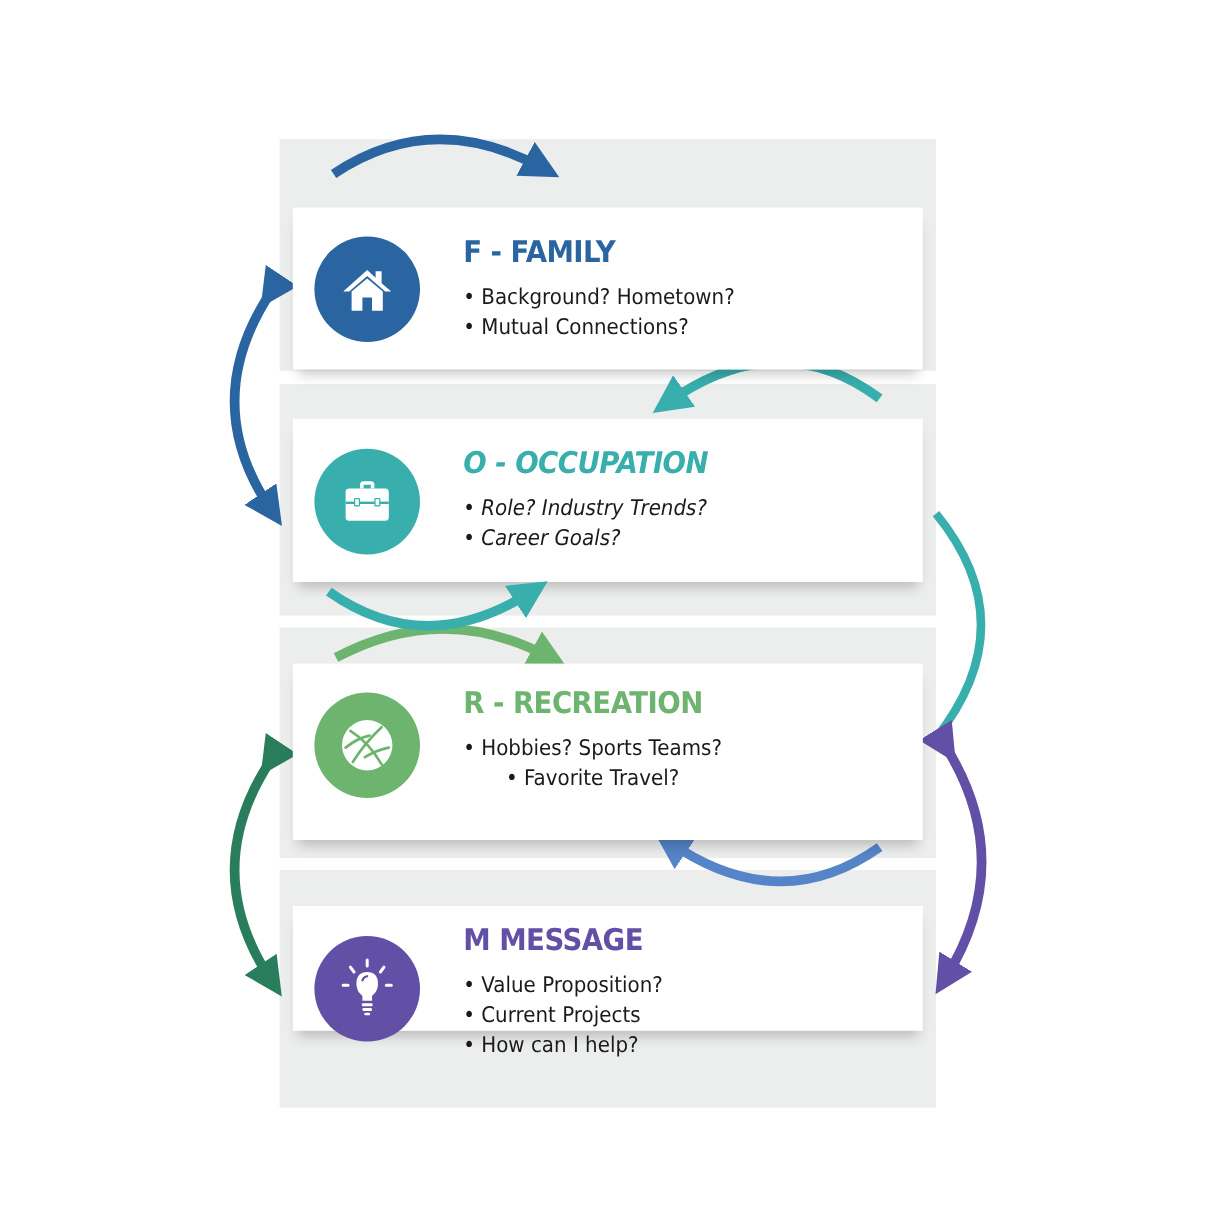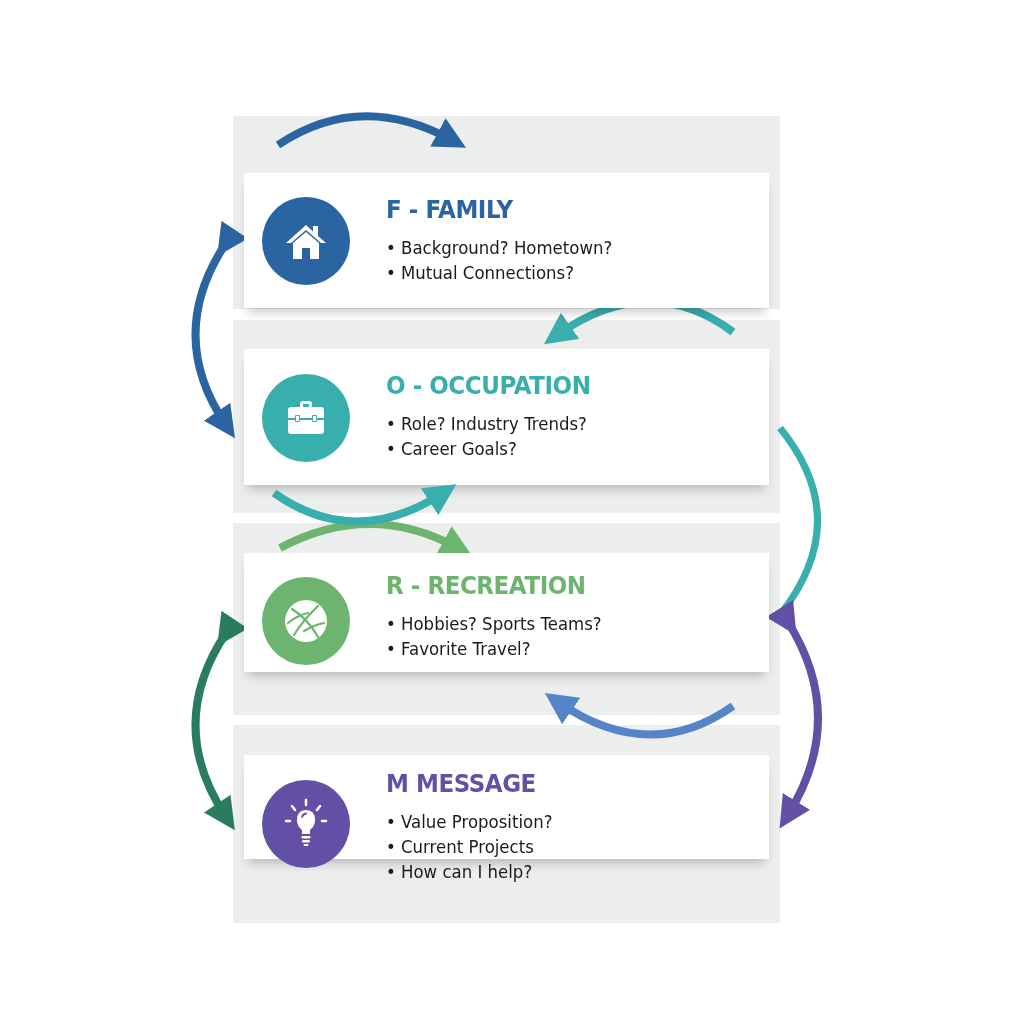--- a/index.html
+++ b/index.html
@@ -128,21 +128,21 @@
       <path d="M11 26 L24 15 L37 26 L37 42 L28 42 L28 31 L20 31 L20 42 L11 42 Z" fill="#fff"></path>
     </svg>
   </div>
   <div class="title" style="top:22px; color:#2b65a1;">F - FAMILY</div>
   <ul class="bullets" style="top:62px;">
     <li>Background? Hometown?</li>
     <li>Mutual Connections?</li>
   </ul>
 </div>
 
-<div class="card" style="top:349px; height:136px;">
+<div class="card" style="top:349px; height:136px;font-style:italic;">
   <div class="icon-circle" style="top:25px; background:#38aead;">
     <svg width="48" height="48" viewBox="0 0 48 48">
       <path d="M18 10 Q18 7 21 7 L27 7 Q30 7 30 10 L30 13 L27 13 L27 10 L21 10 L21 13 L18 13 Z" fill="#fff"></path>
       <rect x="6" y="13" width="36" height="27" rx="3" fill="#fff"></rect>
       <rect x="6" y="24" width="36" height="2" fill="#38aead"></rect>
       <rect x="13" y="21" width="5" height="7" rx="1" fill="#38aead"></rect>
       <rect x="30" y="21" width="5" height="7" rx="1" fill="#38aead"></rect>
       <rect x="14" y="22" width="3" height="5" fill="#fff"></rect>
       <rect x="31" y="22" width="3" height="5" fill="#fff"></rect>
     </svg>
@@ -164,21 +164,21 @@
     </marker>
   </defs>
   <g>
     <path d="M280,548 Q370,500 458,548" fill="none" stroke="#6db46e" stroke-width="8" marker-end="url(#mGreen2)"></path>
   </g>
   <g>
     <path d="M274,493 Q355,550 443,493" fill="none" stroke="#38aead" stroke-width="8" marker-end="url(#mTeal2)"></path>
   </g>
 </svg>
 
-<div class="card" style="top:553px; height:119px;">
+<div class="card" style="top:553px; height:147px;text-align:center;">
   <div class="icon-circle" style="top:24px; background:#6db46e;">
     <svg width="56" height="56" viewBox="0 0 56 56">
       <circle cx="28" cy="28" r="21" fill="#fff"></circle>
       <g fill="none" stroke="#6db46e" stroke-width="2.2" stroke-linecap="round">
         <path d="M14 16 Q30 26 40 44"></path>
         <path d="M40 13 Q26 26 16 42"></path>
         <path d="M10 30 Q20 22 30 20"></path>
         <path d="M26 38 Q36 32 46 30"></path>
       </g>
     </svg>

